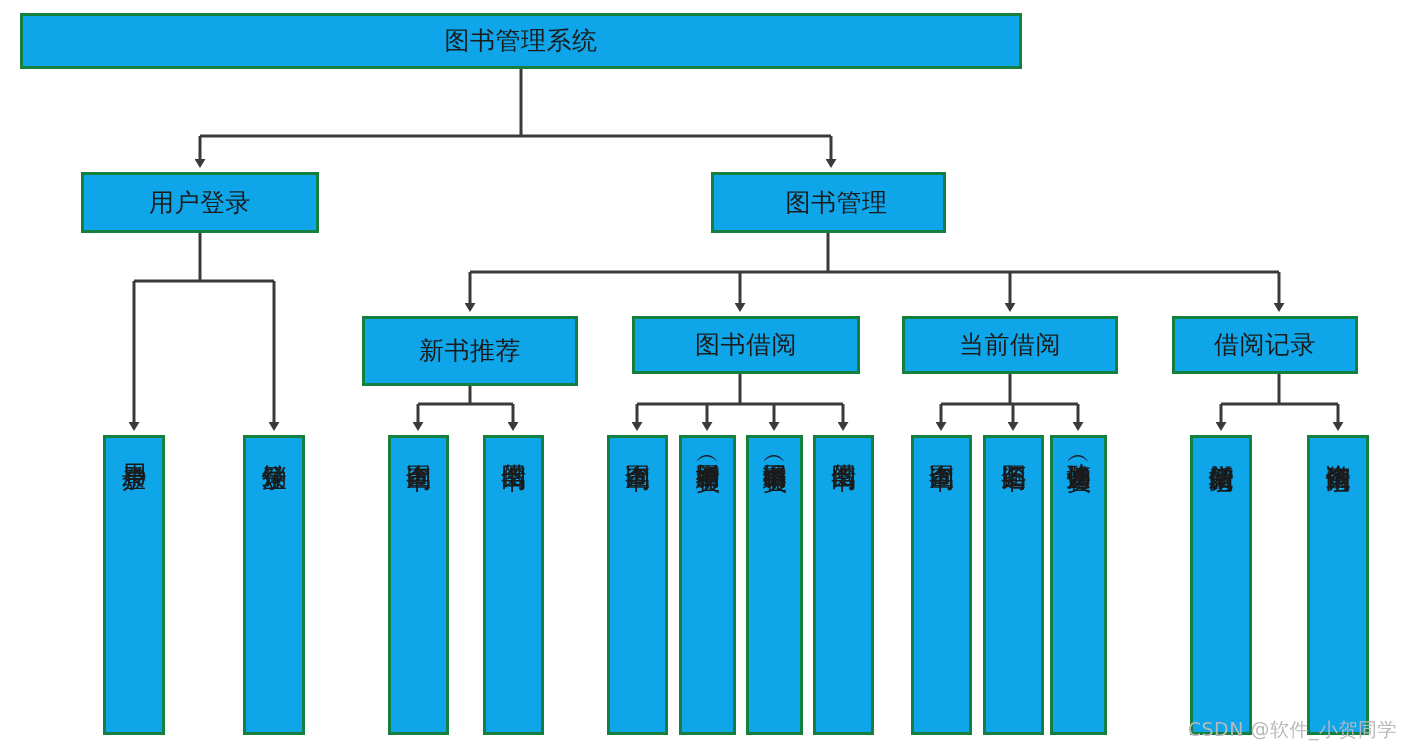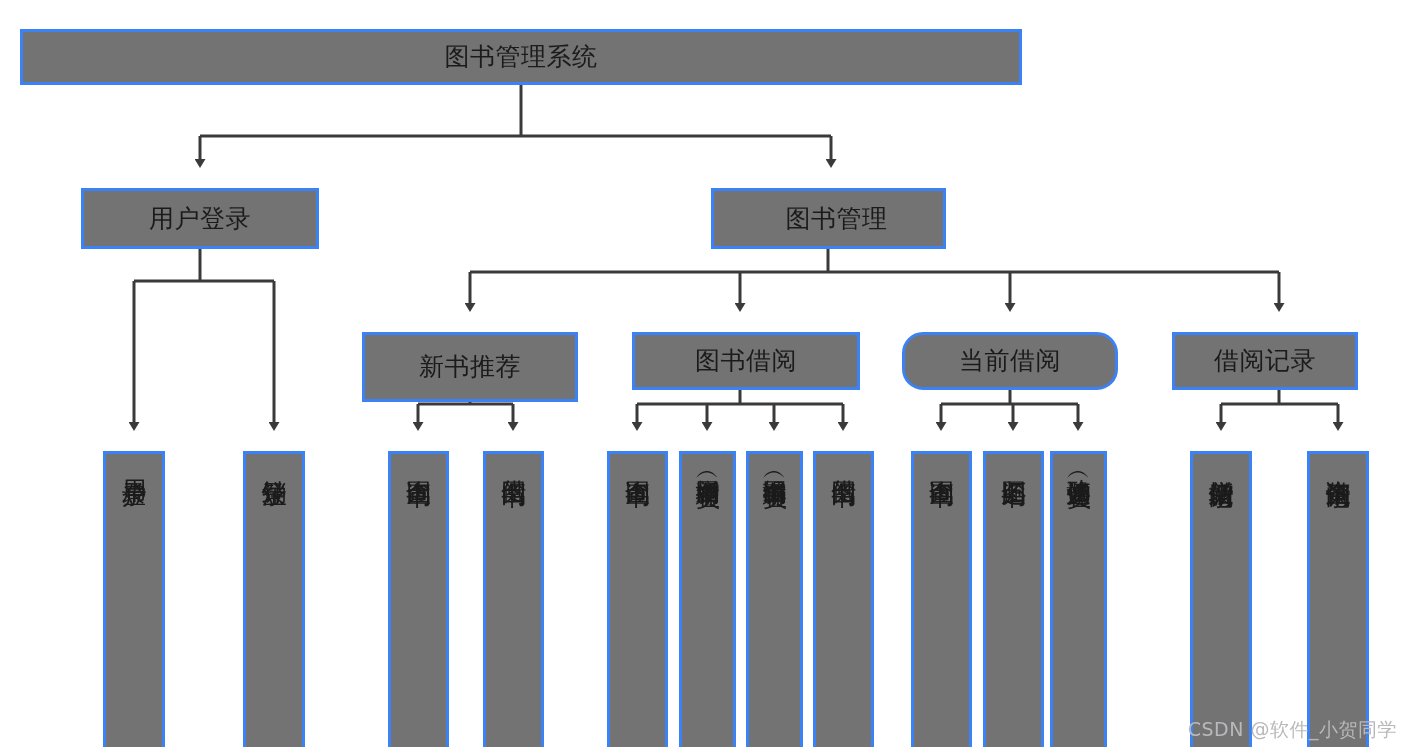--- a/index.html
+++ b/index.html
@@ -21,26 +21,25 @@
     position: absolute;
     left: 0;
     top: 0;
     width: 1405px;
     height: 747px;
     pointer-events: none;
   }
   .node {
     position: absolute;
     box-sizing: border-box;
-    background: #737373;
-    border: 3px solid #3b82f6;
+    background: #0ea5e9;
+    border: 3px solid #15803d;
     display: flex;
     align-items: center;
     justify-content: center;
-    margin-top: 16px;
   }
   .node-h .label {
     font-size: 25px;
     color: #1b1b1b;
     line-height: 1.1;
     letter-spacing: 0.5px;
     white-space: nowrap;
   }
   .node-v {
     border-width: 3px;
@@ -136,21 +135,21 @@
   <div class="node node-h" style="left: 711px; top: 172px; width: 235px; height: 61px; padding-left: 16px;">
     <span class="label">图书管理</span>
   </div>
 
   <div class="node node-h" style="left: 362px; top: 316px; width: 216px; height: 70px;">
     <span class="label">新书推荐</span>
   </div>
   <div class="node node-h" style="left: 632px; top: 316px; width: 228px; height: 58px;">
     <span class="label">图书借阅</span>
   </div>
-  <div class="node node-h" style="left: 902px; top: 316px; width: 216px; height: 58px; border-radius: 21px;">
+  <div class="node node-h" style="left: 902px; top: 316px; width: 216px; height: 58px;">
     <span class="label">当前借阅</span>
   </div>
   <div class="node node-h" style="left: 1172px; top: 316px; width: 186px; height: 58px;">
     <span class="label">借阅记录</span>
   </div>
 
   <div class="node node-v" style="left: 103px; top: 435px; width: 62px; height: 300px;">
     <span class="label">用户登录</span>
   </div>
   <div class="node node-v" style="left: 243px; top: 435px; width: 62px; height: 300px;">

